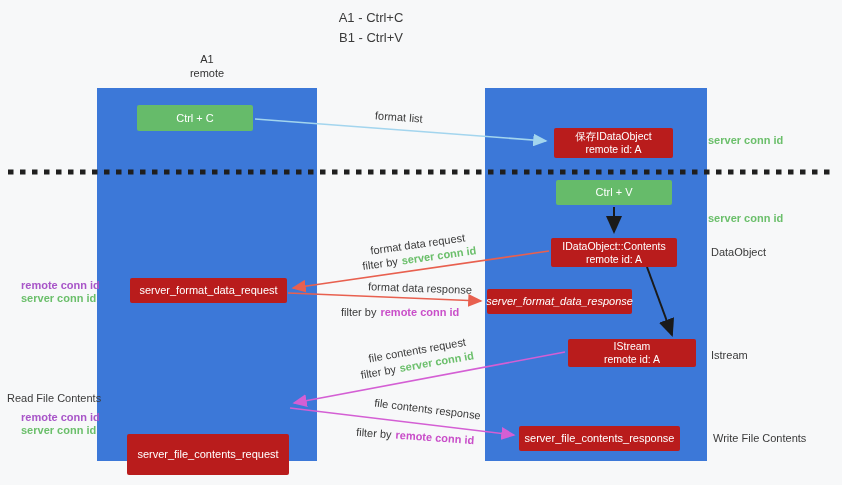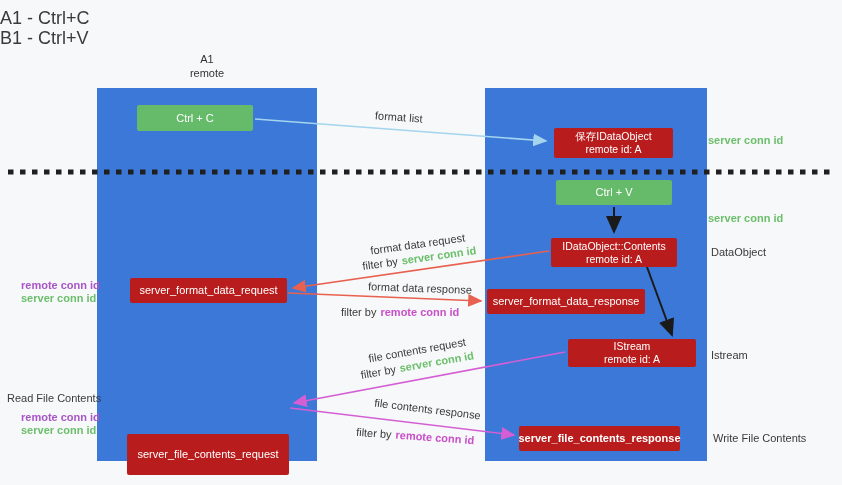--- a/index.html
+++ b/index.html
@@ -9,22 +9,22 @@
     -webkit-font-smoothing:antialiased;
   }
   .canvas{
     position:relative;
     width:842px;height:485px;
     background:#f7f8f9;
     overflow:hidden;
   }
   .title{
     position:absolute;left:0;top:8px;width:742px;
-    color:#3a3a3a;
-    font-size:18px;line-height:20px;
+    text-align:center;color:#3a3a3a;
+    font-size:13px;line-height:20px;
   }
   .lane-header{
     position:absolute;top:52px;width:220px;
     text-align:center;color:#333;
     font-size:11px;line-height:14px;
   }
   .lane{
     position:absolute;top:88px;height:373px;
     background:#3C78D8;
   }
@@ -124,34 +124,34 @@
 
   <div class="node orange twoline" style="left:551px;top:238px;width:126px;height:29px;">
     <div>IDataObject::Contents</div>
     <div>remote id: A</div>
   </div>
 
   <div class="node orange" style="left:130px;top:278px;width:157px;height:25px;">
     <div>server_format_data_request</div>
   </div>
 
-  <div class="node orange" style="left:487px;top:289px;width:158px;height:25px;">
+  <div class="node orange" style="left:487px;top:289px;width:145px;height:25px;font-style:italic;">
     <div>server_format_data_response</div>
   </div>
 
   <div class="node orange twoline" style="left:568px;top:339px;width:128px;height:28px;">
     <div>IStream</div>
     <div>remote id: A</div>
   </div>
 
   <div class="node orange" style="left:127px;top:394px;width:162px;height:41px;margin-top:40px;">
     <div>server_file_contents_request</div>
   </div>
 
-  <div class="node orange" style="left:519px;top:426px;width:161px;height:25px;font-weight:bold;">
+  <div class="node orange" style="left:519px;top:426px;width:161px;height:25px;">
     <div>server_file_contents_response</div>
   </div>
 
   <div class="flabel rot-p4" style="left:375px;top:111px;">format list</div>
 
   <div class="flabel green-text" style="left:708px;top:134px;">server conn id</div>
 
   <div class="flabel green-text" style="left:708px;top:212px;">server conn id</div>
 
   <div class="flabel" style="left:711px;top:246px;">DataObject</div>

